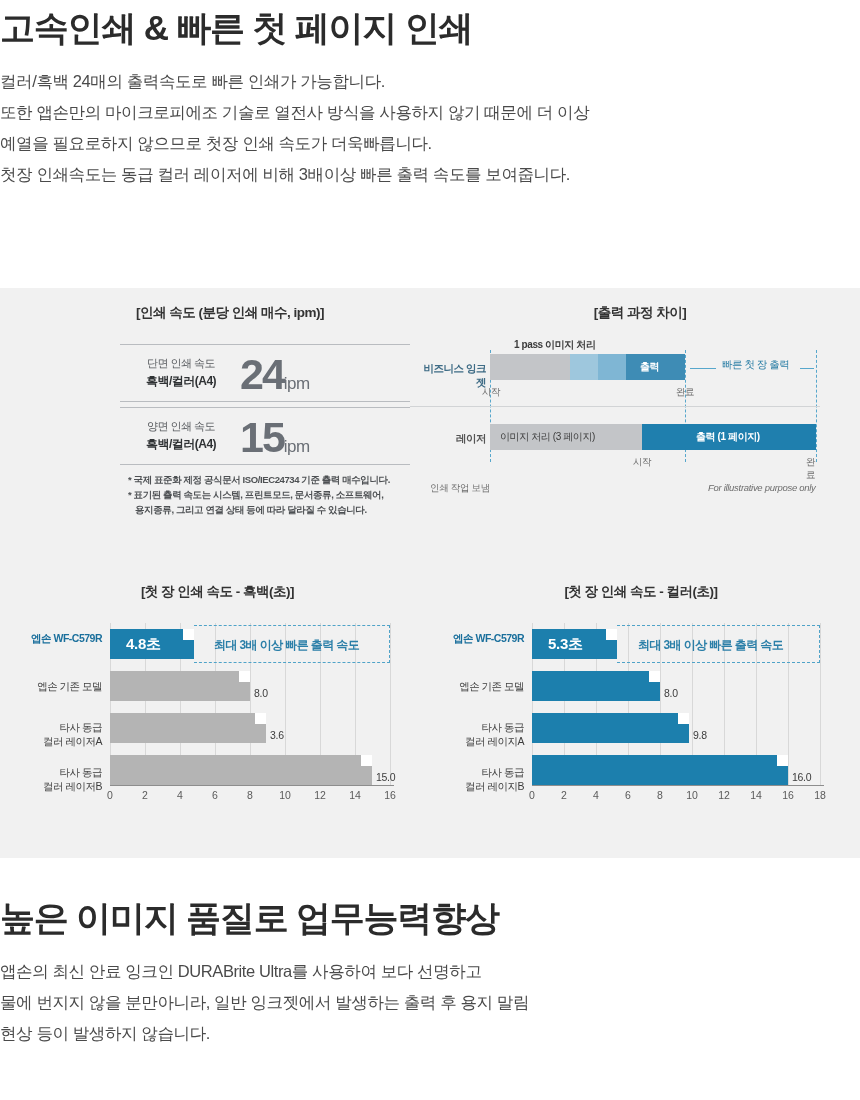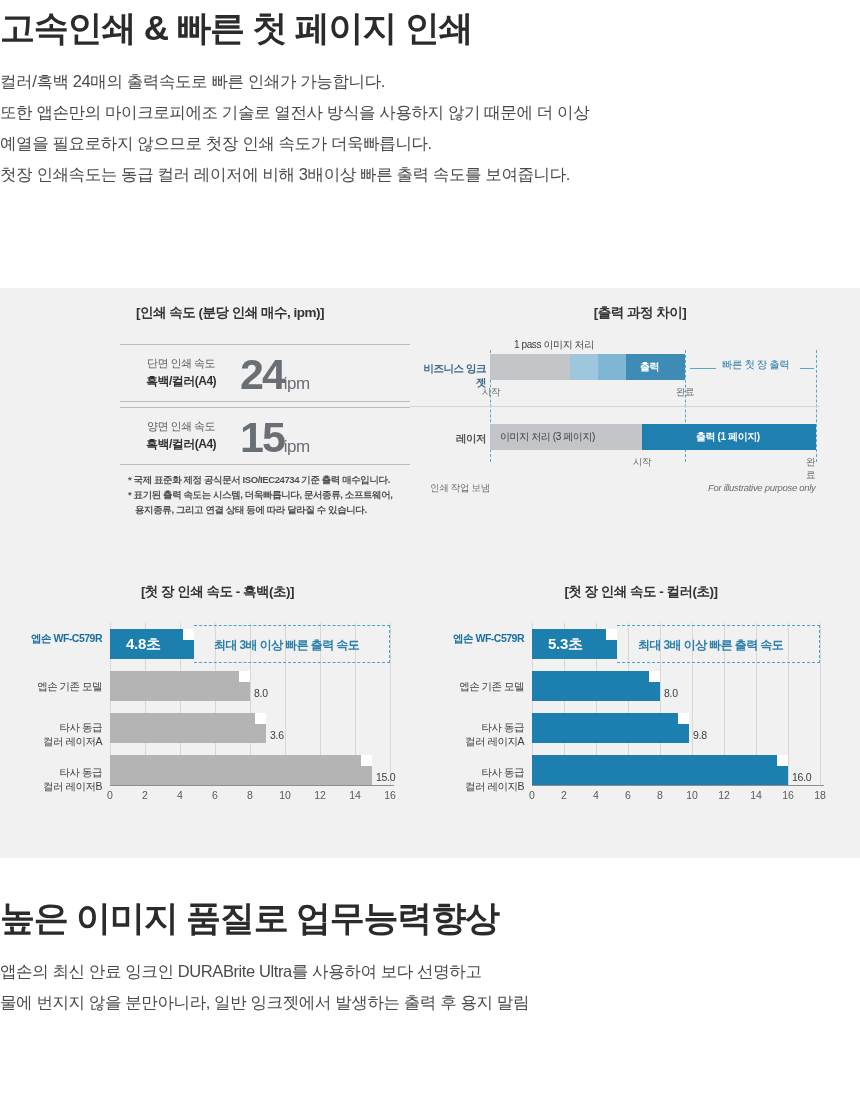--- a/index.html
+++ b/index.html
@@ -276,38 +276,38 @@
           <span>양면 인쇄 속도</span><br>
           <b>흑백/컬러(A4)</b>
         </div>
         <div class="ipm-value">
           <span>15</span><span class="ipm-unit">ipm</span>
         </div>
       </div>
 
       <div class="ipm-notes">
         <div>* 국제 표준화 제정 공식문서 ISO/IEC24734 기준 출력 매수입니다.</div>
-        <div>* 표기된 출력 속도는 시스템, 더욱빠릅니다, 문서종류, 소프트웨어,</div>
+        <div>* 표기된 출력 속도는 시스템, 프린트모드, 문서종류, 소프트웨어,</div>
         <div class="indent">용지종류, 그리고 연결 상태 등에 따라 달라질 수 있습니다.</div>
       </div>
     </div>
 
     <div class="panel-b">
       <div class="fig-title">[출력 과정 차이]</div>
 
       <div class="diag">
 
         <div class="axis-dash" style="left:0px; top:6px;"></div>
         <div class="axis-dash" style="left:195px; top:6px;"></div>
         <div class="axis-dash" style="left:326px; top:6px;"></div>
 
         <div class="diag-row-label" style="top:18px;">비즈니스 잉크젯</div>
         <div class="bar-seg seg-grey" style="left:0px; top:10px; width:18px;"></div>
         <div class="bar-seg seg-grey" style="left:18px; top:10px; width:62px;"></div>
-        <div class="seg-label" style="left:24px; top:-6px;">1 pass 이미지 처리</div>
+        <div class="seg-label" style="left:24px; top:-6px;font-weight:bold;">1 pass 이미지 처리</div>
         <div class="bar-seg seg-l1" style="left:80px; top:10px; width:28px;"></div>
         <div class="bar-seg seg-l2" style="left:108px; top:10px; width:28px;"></div>
         <div class="bar-seg seg-l3" style="left:136px; top:10px; width:59px;"></div>
         <div class="seg-label white" style="left:150px; top:16px;">출력</div>
 
         <div class="fast-box" style="left:232px; top:14px;">빠른 첫 장 출력</div>
         <div class="arrow-line" style="left:200px; top:24px; width:26px;"></div>
         <div class="arrow-line" style="left:310px; top:24px; width:14px;"></div>
 
         <div class="tick-label" style="left:-8px; top:42px;">시작</div>
@@ -468,16 +468,17 @@
       </div>
     </div>
 
   </div>
 
   <div id="block-bottom">
     <h1 class="section-heading">높은 이미지 품질로 업무능력향상</h1>
     <div class="body-text">
       <div>앱손의 최신 안료 잉크인 DURABrite Ultra를 사용하여 보다 선명하고</div>
       <div>물에 번지지 않을 분만아니라, 일반 잉크젯에서 발생하는 출력 후 용지 말림</div>
+      <div>현상 등이 발생하지 않습니다.</div>
     </div>
   </div>
 
 </div>
 
 </body></html>

